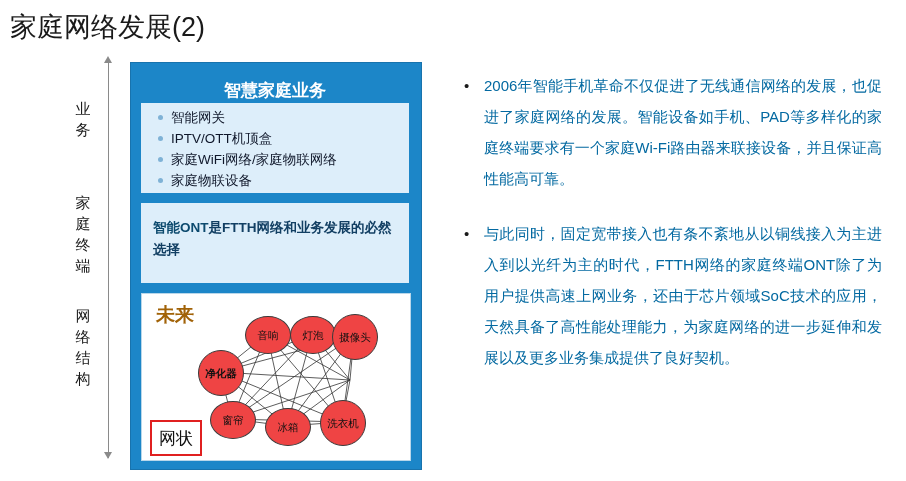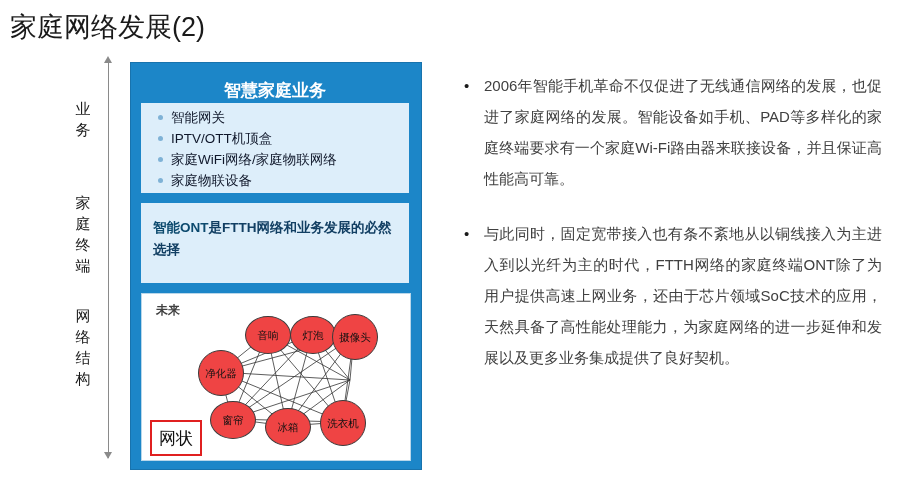--- a/index.html
+++ b/index.html
@@ -91,21 +91,21 @@
 
   .ont-text{
     position:absolute;left:12px;top:14px;width:244px;
     font-size:13.5px;line-height:22px;color:#123f63;
   }
   .ont-red{color:#0c4a6e;font-weight:bold;}
   .ont-b{font-weight:bold;}
 
   .future-label{
     position:absolute;left:14px;top:8px;
-    font-size:12px;font-weight:bold;color:#404040;
+    font-size:19px;font-weight:bold;color:#a16207;
   }
 
   
   .mesh{position:absolute;left:0;top:0;width:268px;height:166px;}
   .node{
     position:absolute;
     border:1px solid #3a3a3a;
     border-radius:50%;
     background:#ef4444;
     display:flex;align-items:center;justify-content:center;
@@ -126,21 +126,21 @@
 
   
   .right{
     position:absolute;left:462px;top:70px;width:420px;
   }
   .para{
     position:relative;
     padding-left:22px;
     margin-bottom:24px;
     font-size:15px;line-height:31px;
-    color:#404040;
+    color:#0369a1;
     text-align:justify;
   }
   .para:before{
     content:"\2022";
     position:absolute;left:2px;top:0;
     font-size:15px;line-height:31px;
     color:#1a1a1a;
   }
 </style>
 </head>
@@ -213,21 +213,21 @@
           <line x1="90" y1="125" x2="145" y2="132"></line>
           <line x1="90" y1="125" x2="200" y2="128"></line>
 
           <line x1="145" y1="132" x2="200" y2="128"></line>
         </g>
       </svg>
 
       <div class="node" style="left:103px;top:22px;width:44px;height:36px;">音响</div>
       <div class="node" style="left:148px;top:22px;width:44px;height:36px;">灯泡</div>
       <div class="node" style="left:190px;top:20px;width:44px;height:44px;">摄像头</div>
-      <div class="node" style="left:56px;top:56px;width:44px;height:44px;">净化器</div>
+      <div class="node" style="left:56px;top:56px;width:44px;height:44px;font-weight:bold;">净化器</div>
       <div class="node" style="left:68px;top:107px;width:44px;height:36px;">窗帘</div>
       <div class="node" style="left:123px;top:114px;width:44px;height:36px;">冰箱</div>
       <div class="node" style="left:178px;top:106px;width:44px;height:44px;">洗衣机</div>
 
       <div class="mesh-box">网状</div>
     </div>
 
   </div>
 
   <div class="right">

